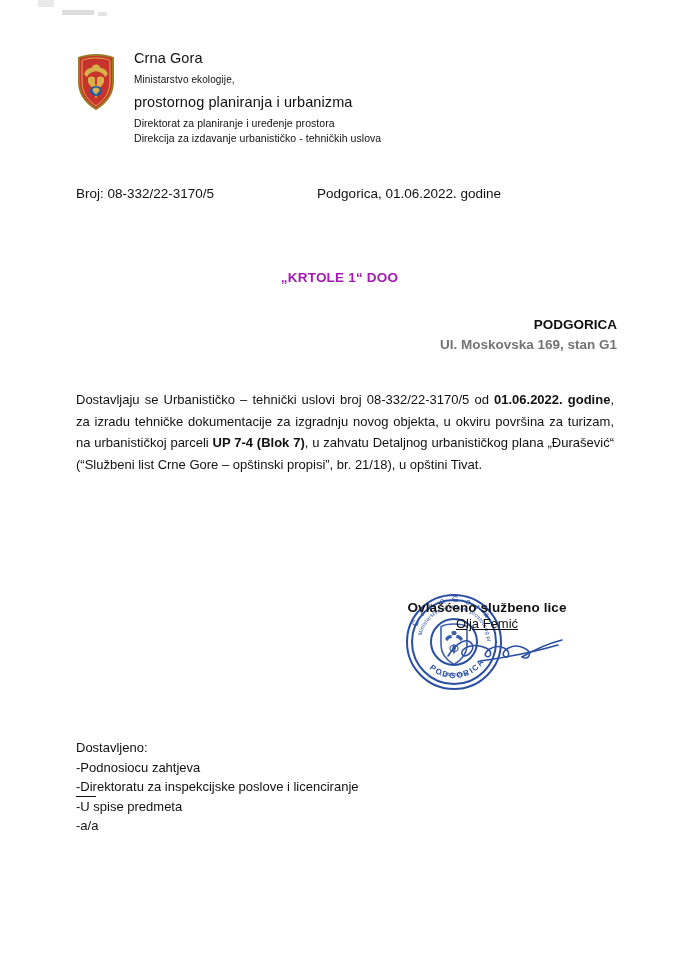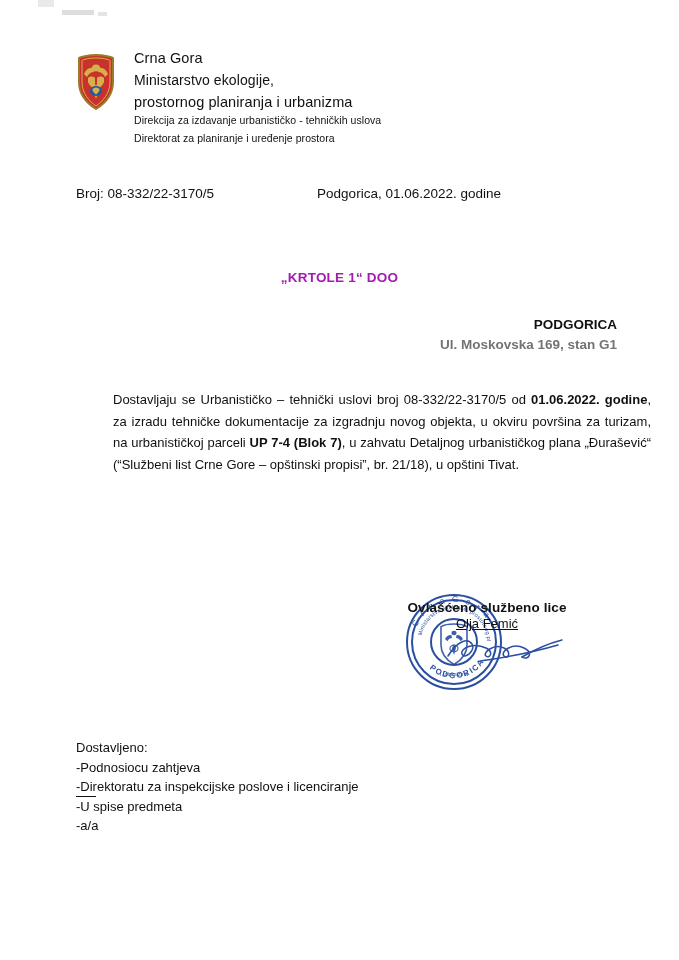--- a/index.html
+++ b/index.html
@@ -53,21 +53,21 @@
     top: 0px;
     width: 330px;
   }
   .org-line1 {
     font-size: 14.5px;
     color: #111;
     line-height: 21px;
     letter-spacing: 0.1px;
   }
   .org-line2 {
-    font-size: 14px;
+    font-size: 10px;
     color: #111;
     line-height: 22px;
     letter-spacing: 0.1px;
   }
   .org-line3 {
     font-size: 14.5px;
     color: #111;
     line-height: 22px;
     letter-spacing: 0.1px;
   }
@@ -145,21 +145,20 @@
   
   .body-par {
     position: absolute;
     left: 76px;
     top: 389px;
     width: 538px;
     font-size: 13px;
     line-height: 21.5px;
     color: #111;
     text-align: justify;
-    margin-left: 37px;
   }
   .body-par b { font-weight: bold; }
 
   
   .sig {
     position: absolute;
     right: 62px;
     top: 600px;
     width: 260px;
     text-align: center;
@@ -238,22 +237,22 @@
           <ellipse cx="20" cy="37" rx="6" ry="5" fill="#1d5aa8"></ellipse>
           <path d="M20 33.5 c-2 0 -3.5 1.2 -3.5 2.6 0 1.8 2.3 3.4 3.5 4.4 1.2 -1 3.5 -2.6 3.5 -4.4 0 -1.4 -1.5 -2.6 -3.5 -2.6 z" fill="#d8b04a"></path>
         </g>
       </svg>
     </div>
 
     <div class="header-left">
       <div class="org-line1">Crna Gora</div>
       <div class="org-line2">Ministarstvo ekologije,</div>
       <div class="org-line3">prostornog planiranja i urbanizma</div>
+      <div class="org-sub">Direktorat za planiranje i uređenje prostora</div>
       <div class="org-sub" style="margin-top:0">Direkcija za izdavanje urbanističko - tehničkih uslova</div>
-      <div class="org-sub">Direktorat za planiranje i uređenje prostora</div>
     </div>
 
   </div>
 
   <div class="refrow">
     <div class="ref-no">Broj: 08-332/22-3170/5</div>
     <div class="ref-place">Podgorica, 01.06.2022. godine</div>
   </div>
 
   <div class="addressee-company">„KRTOLE 1“ DOO</div>

